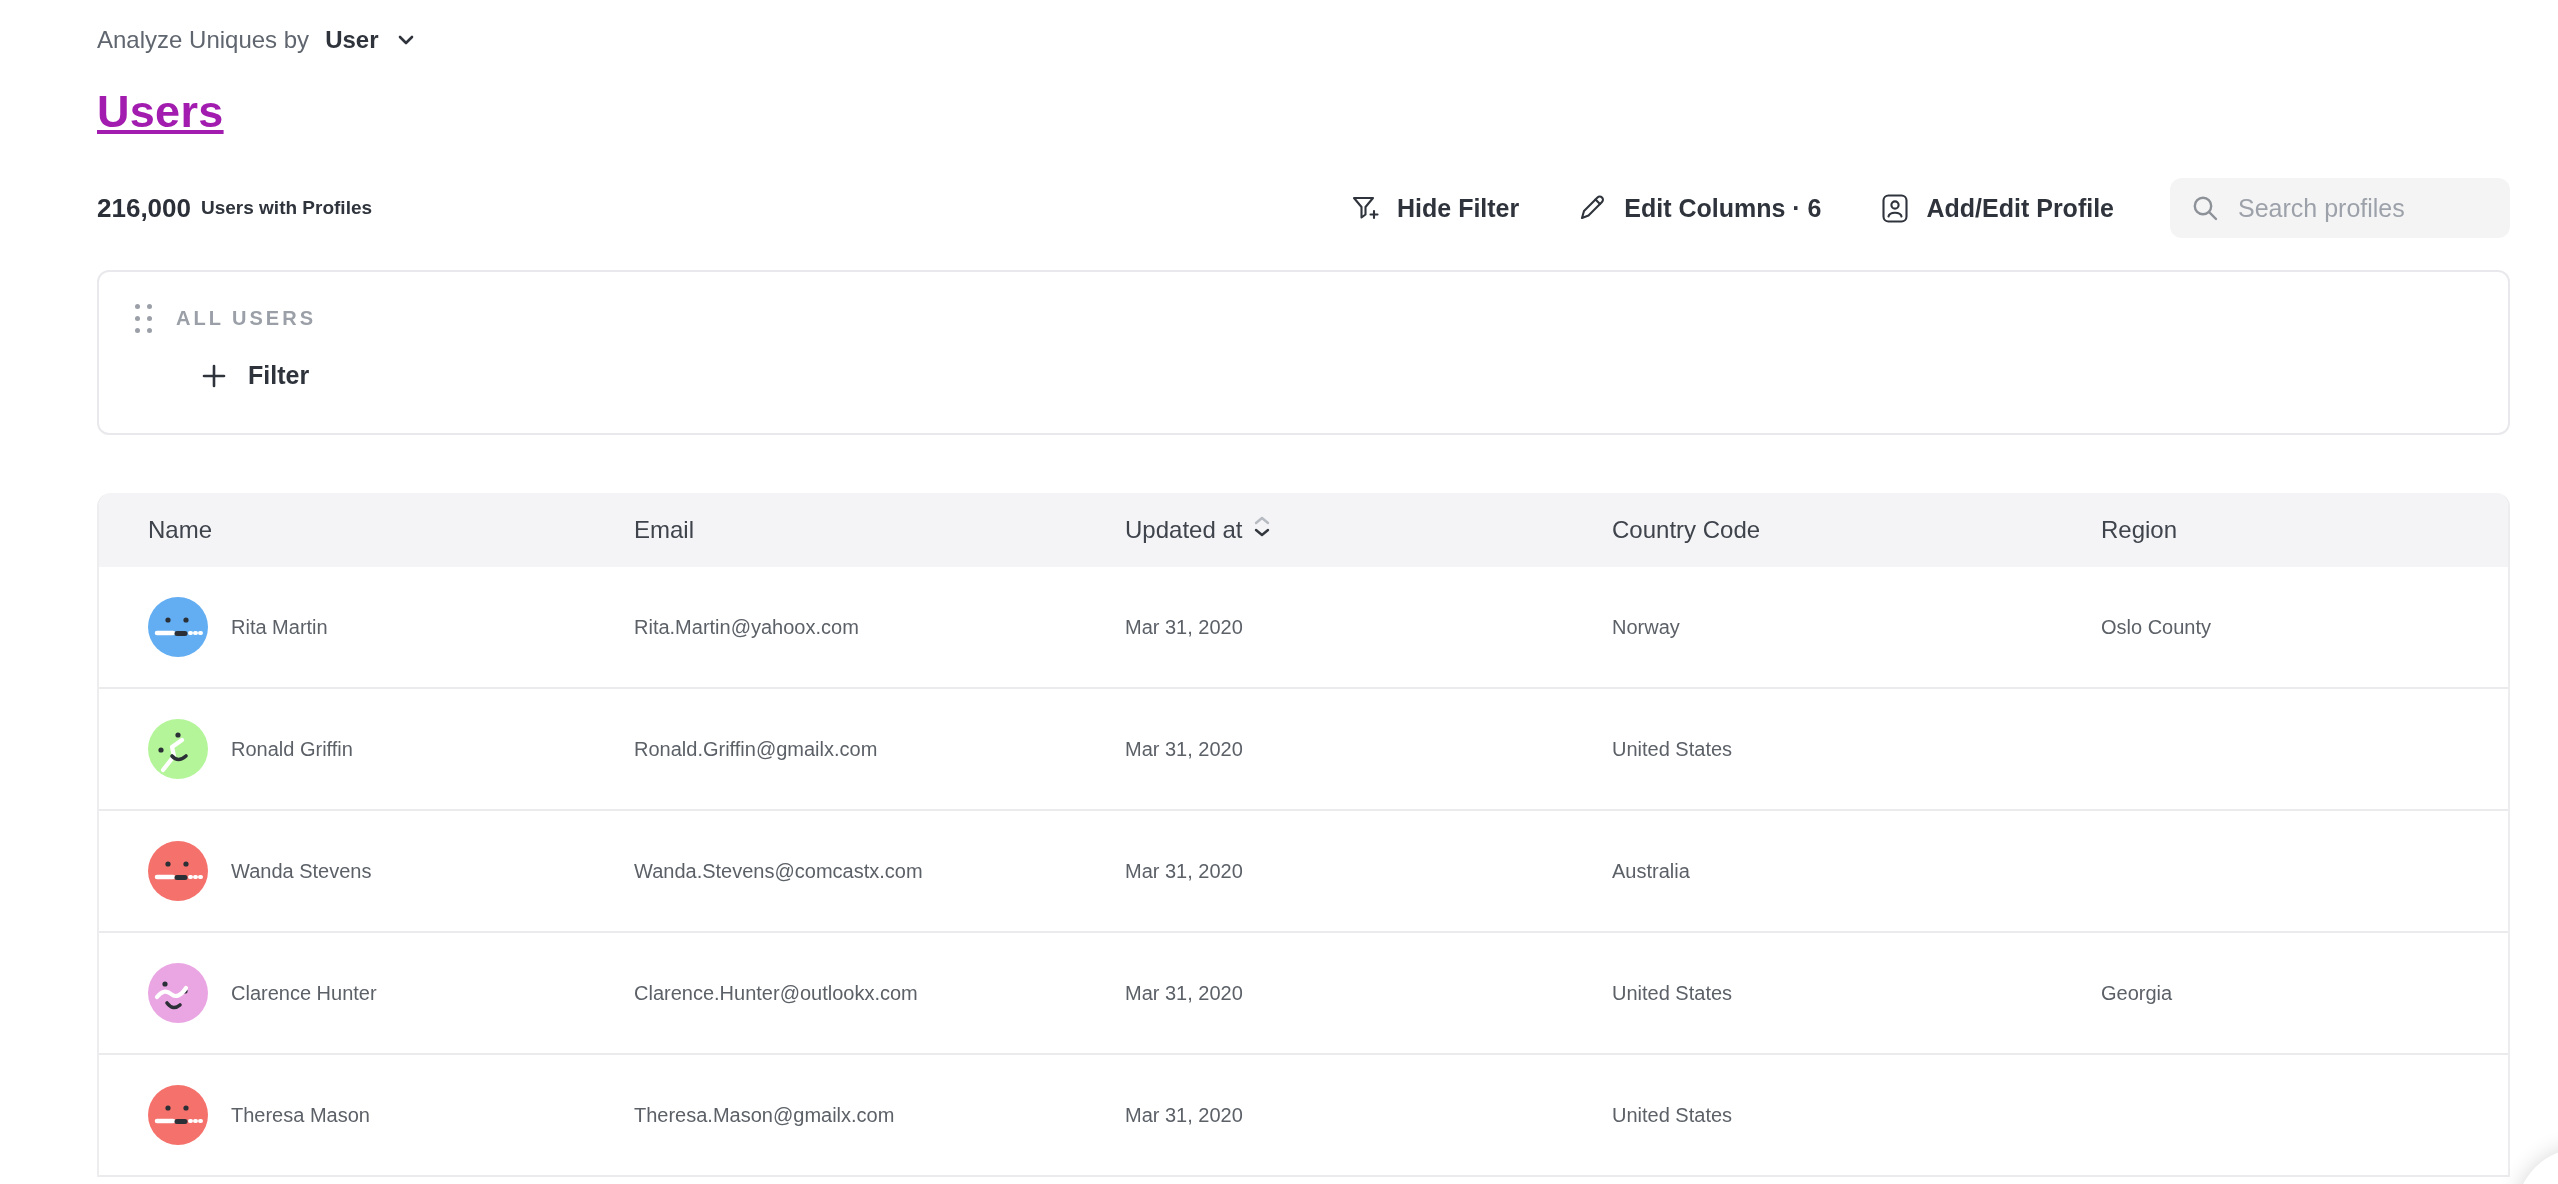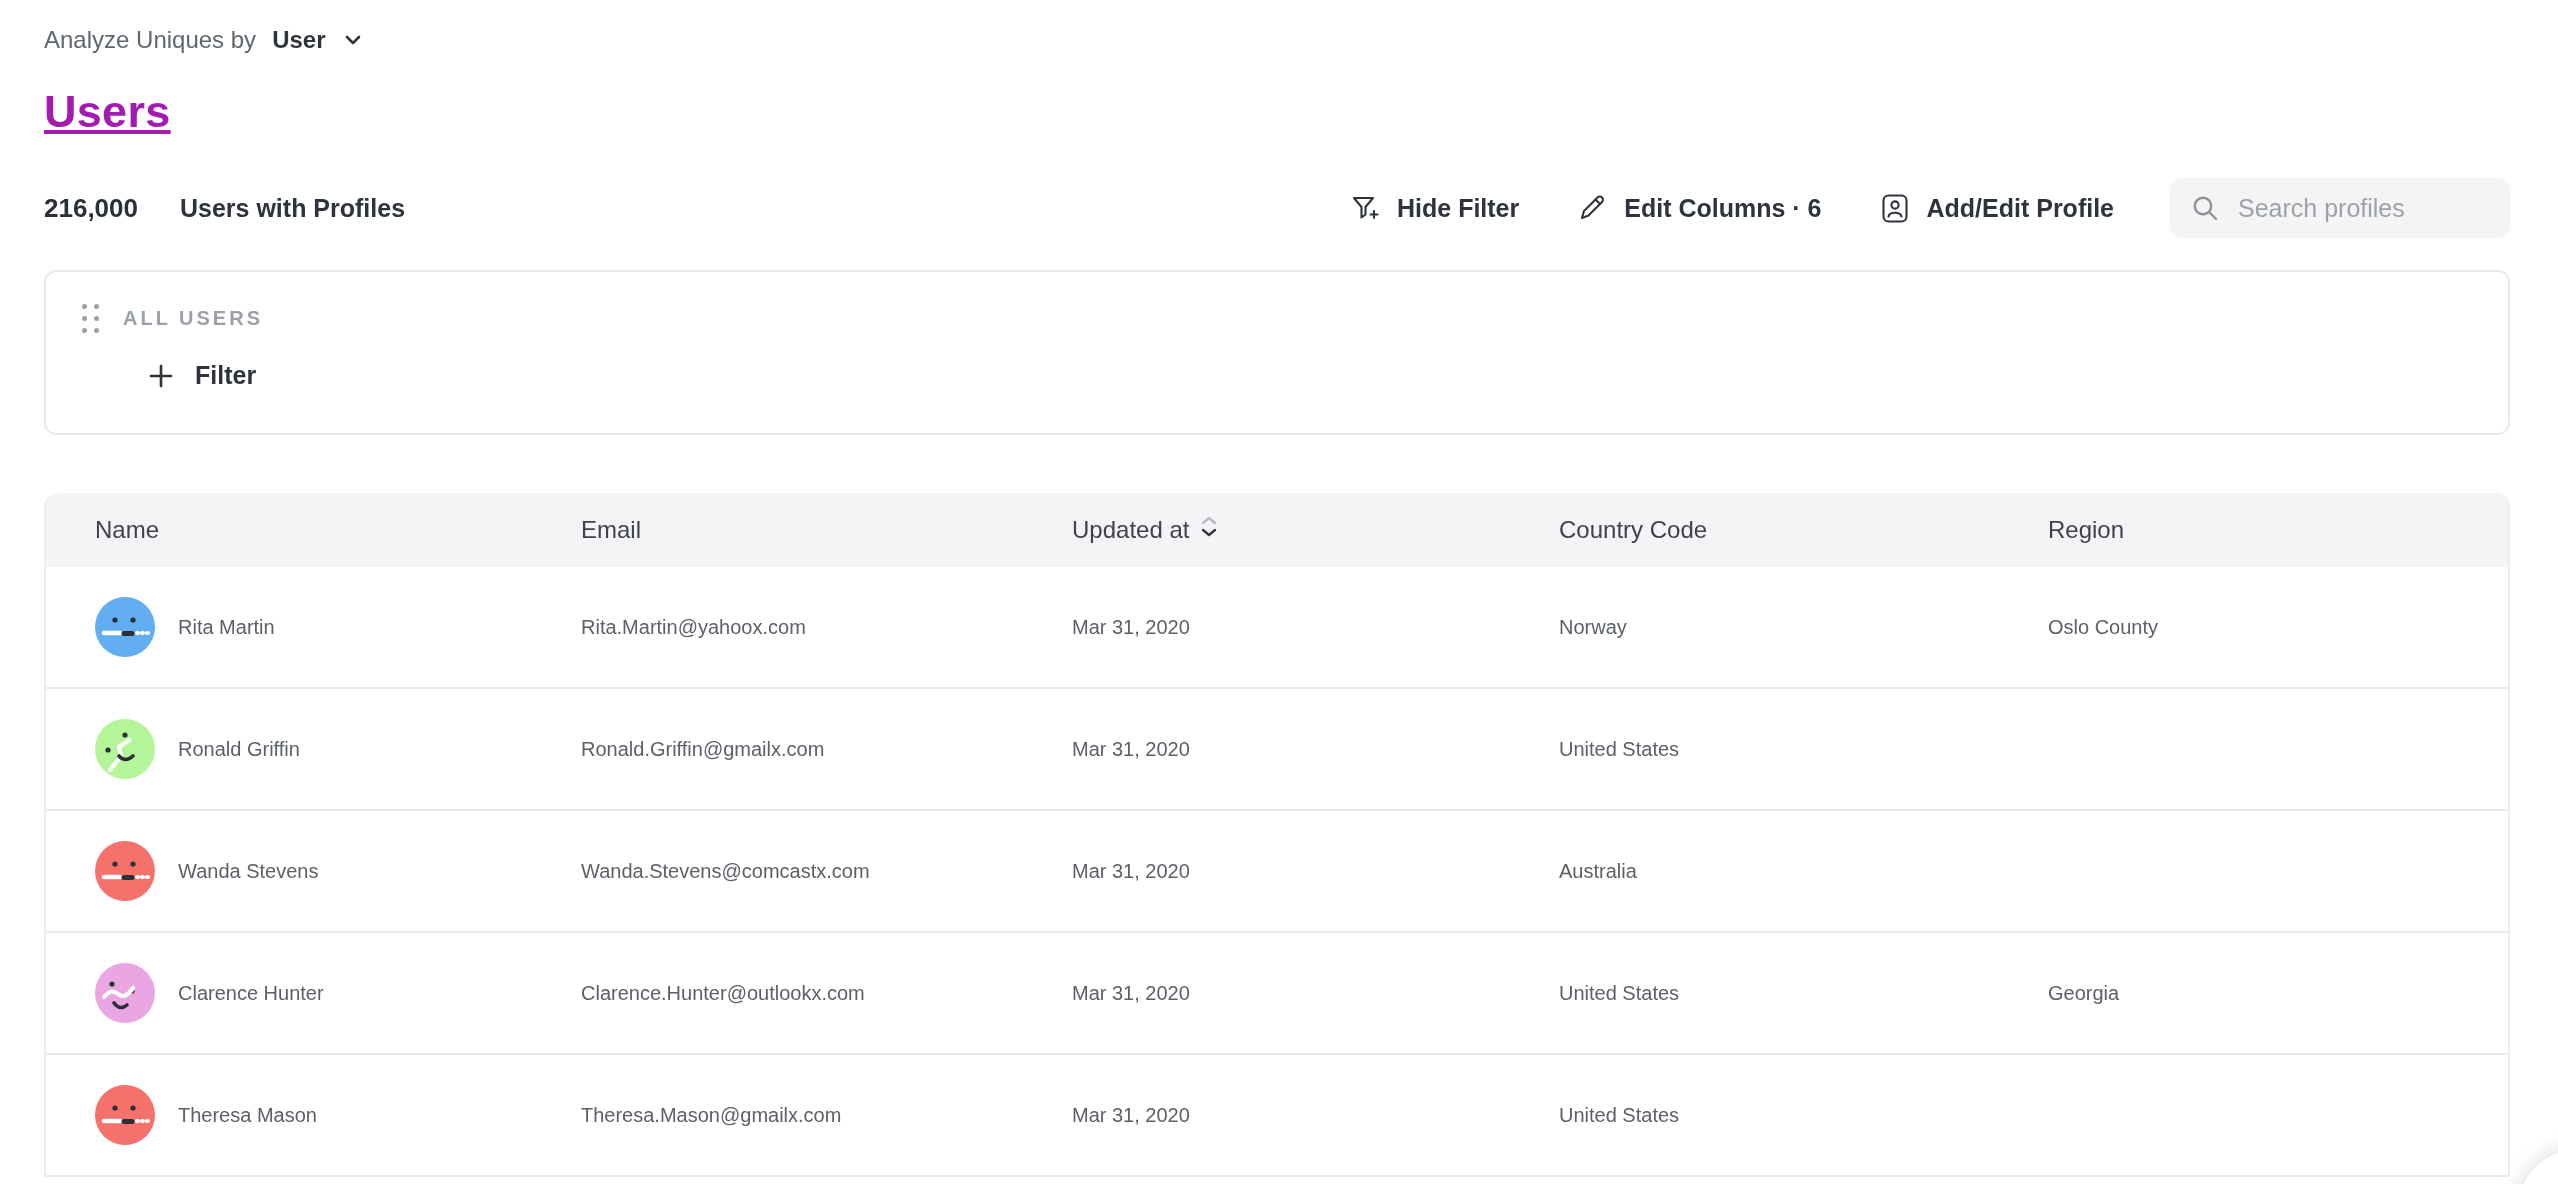--- a/index.html
+++ b/index.html
@@ -5,21 +5,21 @@
   * { box-sizing: border-box; }
   html, body { margin: 0; padding: 0; }
   body {
     width: 2558px; height: 1184px;
     background: #ffffff;
     font-family: "Liberation Sans", sans-serif;
     color: #2d3139;
     overflow: hidden;
     position: relative;
   }
-  .content { padding: 0 48px 0 44px; }
+  .content { padding: 0 48px 0 97px; }
 
   
   .analyze-row {
     margin-top: 26px;
     display: flex; align-items: center;
     font-size: 24px; color: #60666f;
   }
   .analyze-select {
     margin-left: 16px;
     display: flex; align-items: center; gap: 16px;
@@ -35,21 +35,21 @@
     letter-spacing: 0.3px;
     text-decoration: underline;
   }
 
   
   .stats-row {
     margin-top: 40px;
     display: flex; align-items: center; height: 60px;
   }
   .count { font-size: 26px; font-weight: 700; color: #2b2f37; }
-  .count-label { margin-left: 42px; font-size: 25px; font-weight: 600; color: #2f343c; }
+  .count-label { margin-left: 10px; font-size: 19px; font-weight: 600; color: #2f343c; }
   .actions { margin-left: auto; display: flex; align-items: center; gap: 56px; }
   .action-btn {
     display: flex; align-items: center; gap: 15px;
     font-size: 25px; font-weight: 700; color: #2f343c; cursor: pointer;
     white-space: nowrap;
   }
   .action-btn svg { width: 34px; height: 34px; flex: 0 0 auto; }
   .action-btn svg path, .action-btn svg rect, .action-btn svg circle, .action-btn svg line {
     stroke: #2f343c; stroke-width: 2.1; fill: none; stroke-linecap: round; stroke-linejoin: round;
   }

